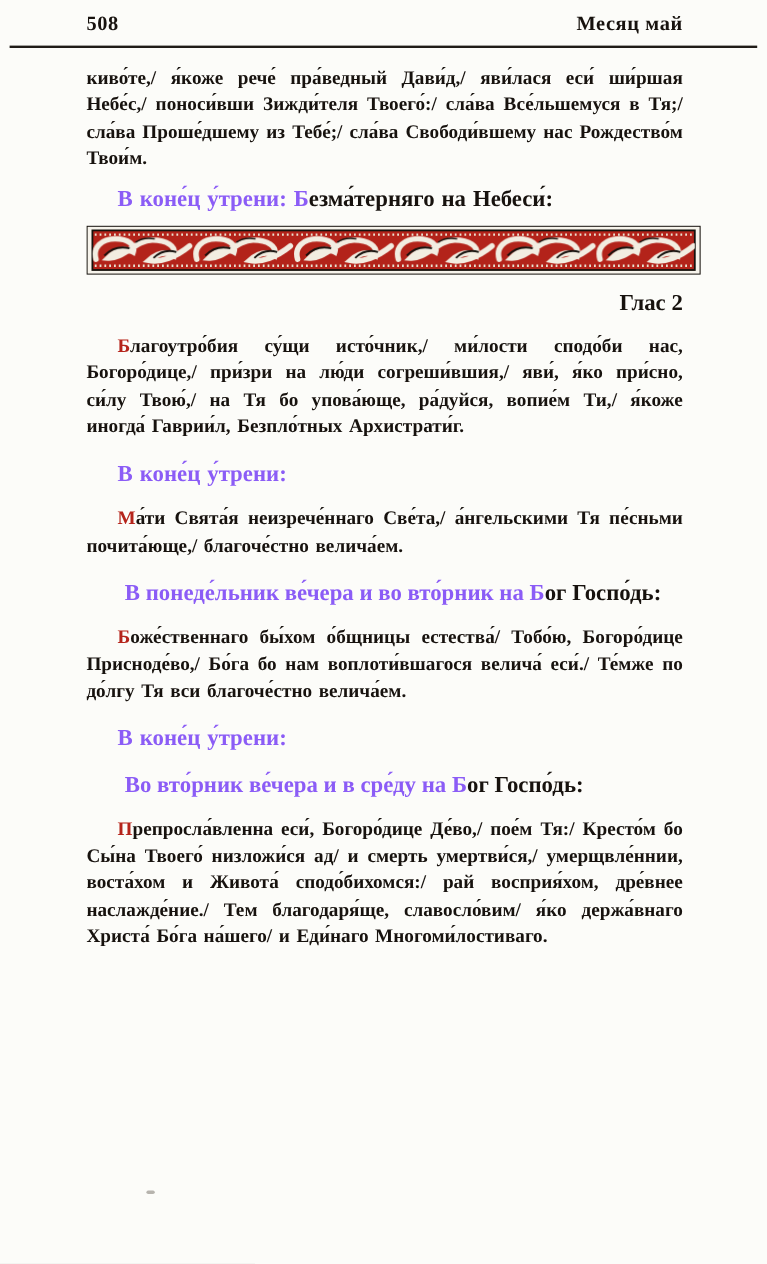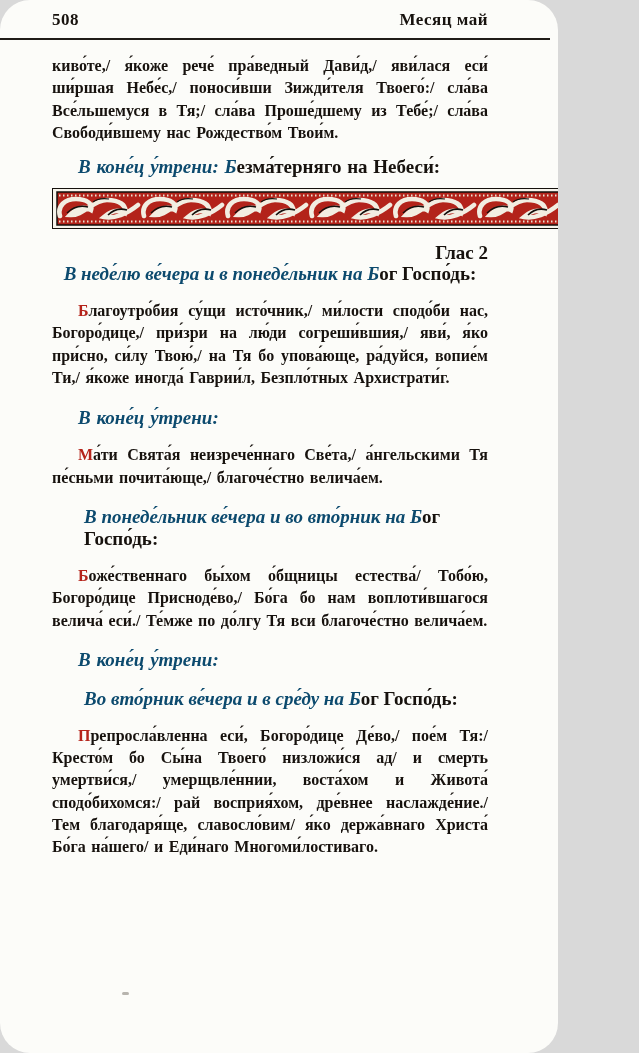--- a/index.html
+++ b/index.html
@@ -1,28 +1,27 @@
 <!DOCTYPE html>
 <html lang="ru"><head>
 <meta charset="utf-8">
 <style>
   html,body { margin:0; padding:0; }
   body { background:#d9d9d9; font-family:"Liberation Serif", serif; }
 
   .page {
     position:relative;
-    width:558px; height:1053px;
+    width:639px; height:1053px;
     margin:0;
     background:#fcfcf9;
     color:#17120e;
     box-sizing:border-box;
-    padding:10px 70px 0 52px;
+    padding:10px 70px 0 72px;
     overflow:hidden;
     font-weight:bold;
-    border-radius:30px;
   }
 
   .running-head {
     display:flex;
     justify-content:space-between;
     align-items:baseline;
     font-size:17px;
     letter-spacing:0.5px;
   }
   .running-head .title { }
@@ -35,21 +34,21 @@
 
   .body-par {
     margin:15px 0 0 0;
     font-size:16px;
     line-height:22.3px;
     text-align:justify;
     word-spacing:1.5px;
   }
   .body-par.indented { text-indent:26px; }
 
-  .red { color:#0c4a6e;font-style:italic; }
+  .red { color:#8b5cf6; }
   .initial { color:#b5241b; }
 
   .rubric-line {
     margin:12px 0 0 26px;
     font-size:19px;
     line-height:22px;
     word-spacing:1px;
   }
 
   .ornament-wrap {
@@ -112,21 +111,20 @@
       <rect x="0.5" y="0.5" width="511" height="40" fill="#f7f4ec" stroke="#15110d" stroke-width="1"></rect>
       <rect x="5" y="4" width="502" height="33" stroke="#15110d" stroke-width="1.5" fill="#b3231a"></rect>
       <rect x="5" y="4" width="502" height="33" fill="url(#scrollpat)"></rect>
       <line x1="7" y1="7.5" x2="505" y2="7.5" stroke="#e9e2d2" stroke-width="2" stroke-dasharray="1.5,2.5"></line>
       <line x1="7" y1="33.5" x2="505" y2="33.5" stroke="#e9e2d2" stroke-width="2" stroke-dasharray="1.5,2.5"></line>
     </svg>
   </div>
 
   <p class="tone-heading">Глас 2</p>
 
-  <p class="day-heading"><span class="red">В неде́лю ве́чера и в понеде́льник на Б</span><span>ог Госпо́дь:</span></p>
 
   <p class="body-par indented"><span class="initial">Б</span><span>лагоутро́бия су́щи исто́чник,/ ми́лости сподо́би нас, Богоро́дице,/ при́зри на лю́ди согреши́вшия,/ яви́, я́ко при́сно, си́лу Твою́,/ на Тя бо упова́юще, ра́дуйся, вопие́м Ти,/ я́коже иногда́ Гаврии́л, Безпло́тных Архистрати́г.</span></p>
 
   <p class="rubric-line" style="margin-top:18px"><span class="red">В коне́ц у́трени:</span></p>
 
   <p class="body-par indented"><span class="initial">М</span><span>а́ти Свята́я неизрече́ннаго Све́та,/ а́нгельскими Тя пе́сньми почита́юще,/ благоче́стно велича́ем.</span></p>
 
   <p class="day-heading left" style="margin-top:17px"><span class="red">В понеде́льник ве́чера и во вто́рник на Б</span><span>ог Госпо́дь:</span></p>
 
   <p class="body-par indented"><span class="initial">Б</span><span>оже́ственнаго бы́хом о́бщницы естества́/ Тобо́ю, Богоро́дице Присноде́во,/ Бо́га бо нам воплоти́вшагося велича́ еси́./ Те́мже по до́лгу Тя вси благоче́стно велича́ем.</span></p>

